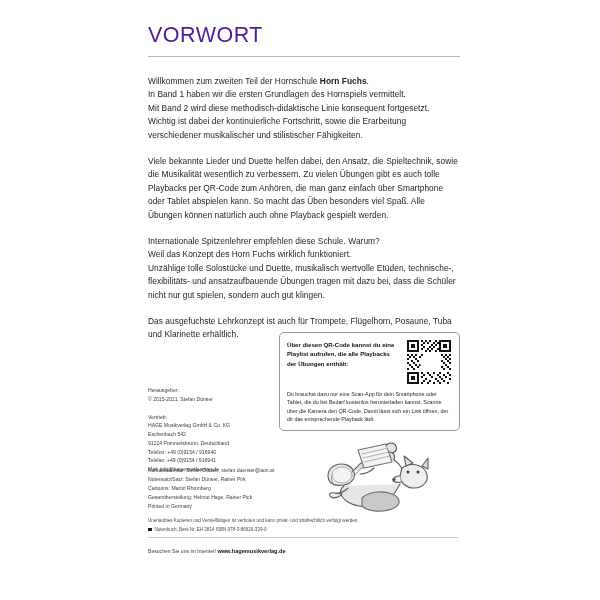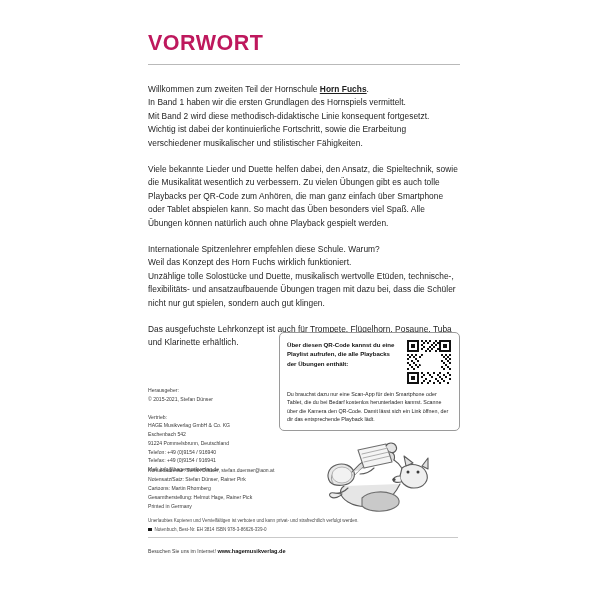--- a/index.html
+++ b/index.html
@@ -25,43 +25,43 @@
   .content {
     position: absolute;
     left: 148px;
     top: 24px;
     width: 312px;
   }
 
   
   .page-title {
     font-size: 21.5px;
-    font-weight: 700;
+    font-weight: 400;
     letter-spacing: 0.5px;
-    color: #be185d;
-    margin: 8px 0 8px 0;
+    color: #4c1d95;
+    margin: 0 0 8px 0;
     line-height: 1.1;
   }
   .title-rule {
     height: 1px;
     background: #b9b9b9;
     width: 100%;
     margin-bottom: 18px;
   }
 
   
   .body-copy p {
     margin: 0 0 12.5px 0;
     font-size: 8.35px;
     line-height: 1.62;
     color: #1e1e1e;
     letter-spacing: 0.005em;
   }
   .body-copy p:last-child { margin-bottom: 0; }
-  .body-copy b { font-weight: 700; text-decoration: underline; }
+  .body-copy b { font-weight: 700; }
 
   
   .qr-panel {
     position: absolute;
     left: 279px;
     top: 332px;
     width: 181px;
     box-sizing: border-box;
     border: 1px solid #9a9a9a;
     border-radius: 5px;

